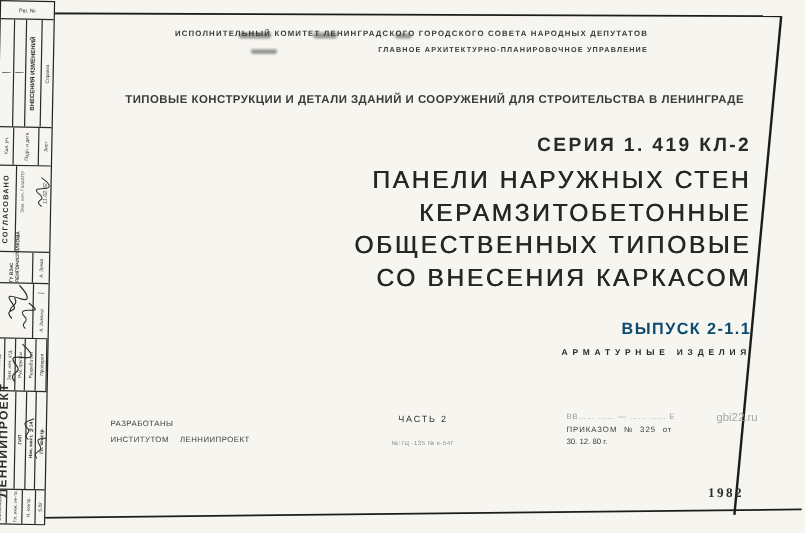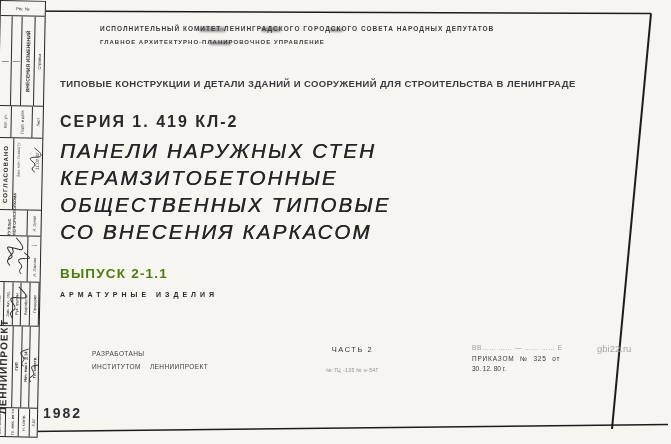--- a/index.html
+++ b/index.html
@@ -2,41 +2,41 @@
 <html><head>
 <meta charset="utf-8">
 <style>
   html,body{margin:0;padding:0;}
   body{
     width:671px;height:444px;position:relative;overflow:hidden;
     background:#f6f5f0;
     font-family:"Liberation Sans",sans-serif;color:#2d2d2d;
   }
   .abs{position:absolute;}
-  .ctr{text-align:left;}
+  .ctr{text-align:right;}
   
   svg.frame{position:absolute;left:0;top:0;pointer-events:none;}
   
   .org-line1{left:100px;top:25px;width:440px;font-size:6.5px;font-weight:bold;letter-spacing:1px;color:#3b3b3b;}
   .org-line2{left:100px;top:39px;width:440px;font-size:6px;font-weight:bold;letter-spacing:1px;color:#3b3b3b;}
   .tagline{left:60px;top:78px;width:560px;font-size:9.5px;font-weight:bold;letter-spacing:.4px;color:#3a3a3a;}
   .series{left:60px;top:113px;width:566px;font-size:16px;font-weight:bold;letter-spacing:2px;color:#2a2a2a;}
-  .title-line{left:60px;width:566px;font-size:20.5px;letter-spacing:2.2px;color:#262626;text-shadow:.4px 0 0 currentColor;font-style:italic;}
+  .title-line{left:60px;width:566px;font-size:20.5px;letter-spacing:2.2px;color:#262626;text-shadow:.4px 0 0 currentColor;}
   .t1{top:139px}.t2{top:166px}.t3{top:193px}.t4{top:220px}
-  .issue{left:60px;top:266px;width:566px;font-size:13.5px;font-weight:bold;letter-spacing:1.2px;color:#4d7c0f;}
+  .issue{left:60px;top:266px;width:566px;font-size:13.5px;font-weight:bold;letter-spacing:1.2px;color:#0c4a6e;}
   .issue-sub{left:60px;top:291px;width:566px;font-size:7px;font-weight:bold;letter-spacing:4px;color:#2a2a2a;}
   .credits{left:92px;top:347px;font-size:6.5px;color:#3d3d3d;letter-spacing:.4px;line-height:13px;}
   .credits .l2{word-spacing:7px;}
   .part{left:295px;top:345px;width:115px;text-align:center;}
   .part .label{font-size:7.5px;font-weight:normal;letter-spacing:1.5px;color:#333;}
   .part .code{margin-top:13px;font-size:5px;color:#8a8a8a;letter-spacing:.4px;}
   .order{left:472px;top:343px;font-size:6.5px;line-height:10.5px;color:#3a3a3a;}
   .order .faded{color:#9b9b9b;letter-spacing:.6px;}
   .order .l2{letter-spacing:.8px;word-spacing:3px;}
-  .year{left:43px;top:405px;width:560px;font-size:14px;font-weight:bold;letter-spacing:2px;color:#2e2e2e;}
+  .year{left:60px;top:405px;width:560px;font-size:11px;font-weight:bold;letter-spacing:2px;color:#2e2e2e;font-family:Liberation Serif, serif;}
   .watermark{left:597px;top:343px;font-size:9.5px;color:#a8a8a8;}
   .smudge{position:absolute;background:#3a3a3a;filter:blur(1.1px);opacity:.5;border-radius:2px;}
   
   .sb{
     left:7px;top:7px;width:46px;height:437px;background:#f6f5f0;
     border:1.3px solid #222;box-sizing:border-box;
     display:flex;flex-direction:column;
     transform:rotate(1.1deg);transform-origin:top left;
   }
   .sb-row{border-bottom:1px solid #2a2a2a;display:flex;align-items:stretch;position:relative;box-sizing:border-box;}

